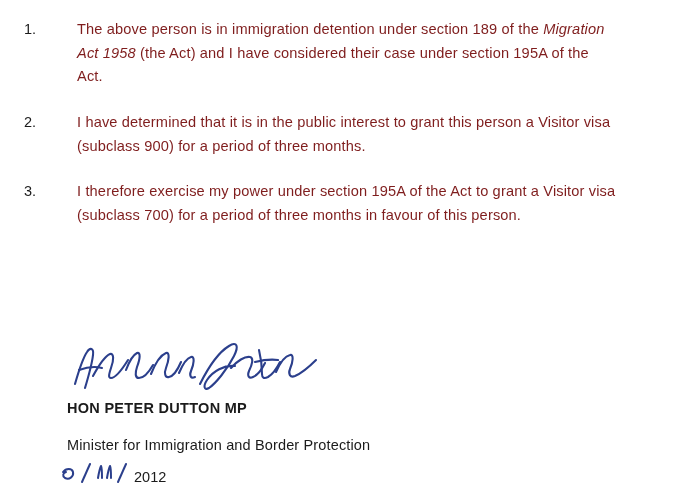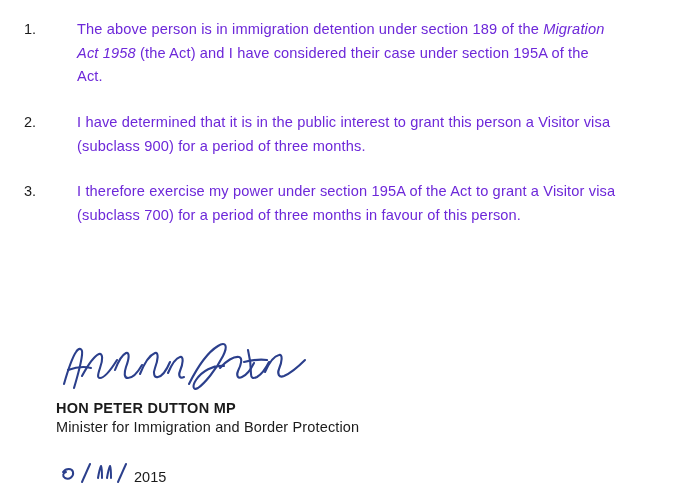--- a/index.html
+++ b/index.html
@@ -33,30 +33,30 @@
     font-size: 14.5px;
     line-height: 1.62;
     color: #1b1b1b;
     padding-left: 2px;
     box-sizing: border-box;
   }
   .clause-text {
     flex: 1 1 auto;
     font-size: 14.6px;
     line-height: 1.62;
-    color: #6d28d9;
+    color: #7f1d1d;
     max-width: 540px;
     letter-spacing: 0.01em;
   }
   .clause-text em {
     font-style: italic;
   }
   .signature-block {
     position: absolute;
-    left: 56px;
+    left: 67px;
     top: 340px;
     width: 520px;
   }
   .signature-mark {
     height: 58px;
     width: 250px;
     position: relative;
     margin-left: 2px;
   }
   .signature-mark svg {
@@ -65,21 +65,21 @@
   .signatory-name {
     font-size: 14.5px;
     font-weight: bold;
     letter-spacing: 0.02em;
     color: #1b1b1b;
     margin-top: 2px;
   }
   .signatory-title {
     font-size: 14.5px;
     color: #1b1b1b;
-    margin-top: 3px;
+    margin-top: 21px;
     letter-spacing: 0.01em;
   }
   .date-line {
     position: absolute;
     left: 60px;
     top: 458px;
     display: flex;
     align-items: flex-end;
     height: 30px;
   }
@@ -147,16 +147,16 @@
       <svg width="76" height="28" viewBox="0 0 76 28" fill="none" xmlns="http://www.w3.org/2000/svg">
         <g stroke="#2b3f8c" stroke-width="2" fill="none" stroke-linecap="round" stroke-linejoin="round">
           <path d="M3 12 C6 8 12 8 13 12 C14 17 9 20 5 18 C2 16 3 13 6 12"></path>
           <path d="M22 22 L30 4"></path>
           <path d="M38 18 C39 12 40 8 41 6 C42 8 42 12 42 18"></path>
           <path d="M47 18 C48 12 49 8 50 6 C51 8 51 12 51 18"></path>
           <path d="M58 22 L66 4"></path>
         </g>
       </svg>
     </div>
-    <div class="date-year">2015</div>
+    <div class="date-year">2012</div>
   </div>
 
 </div>
 
 </body></html>

